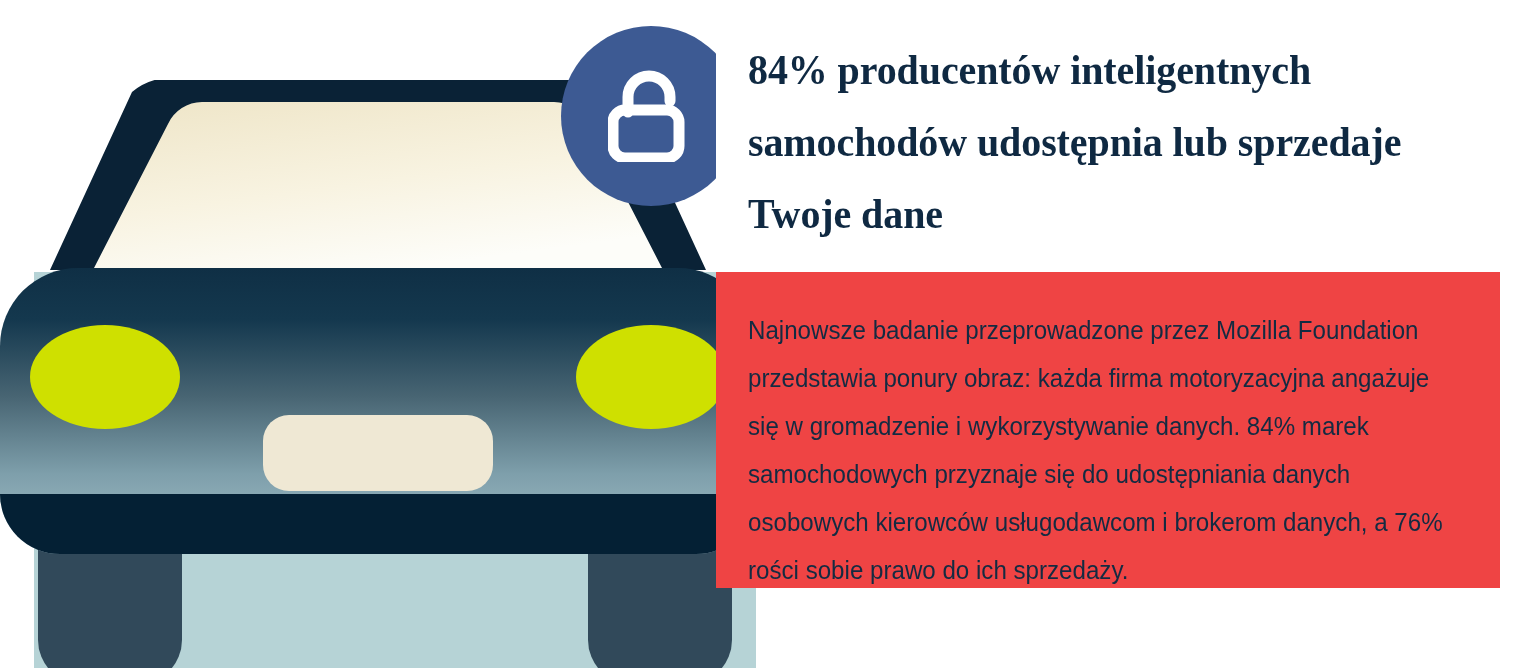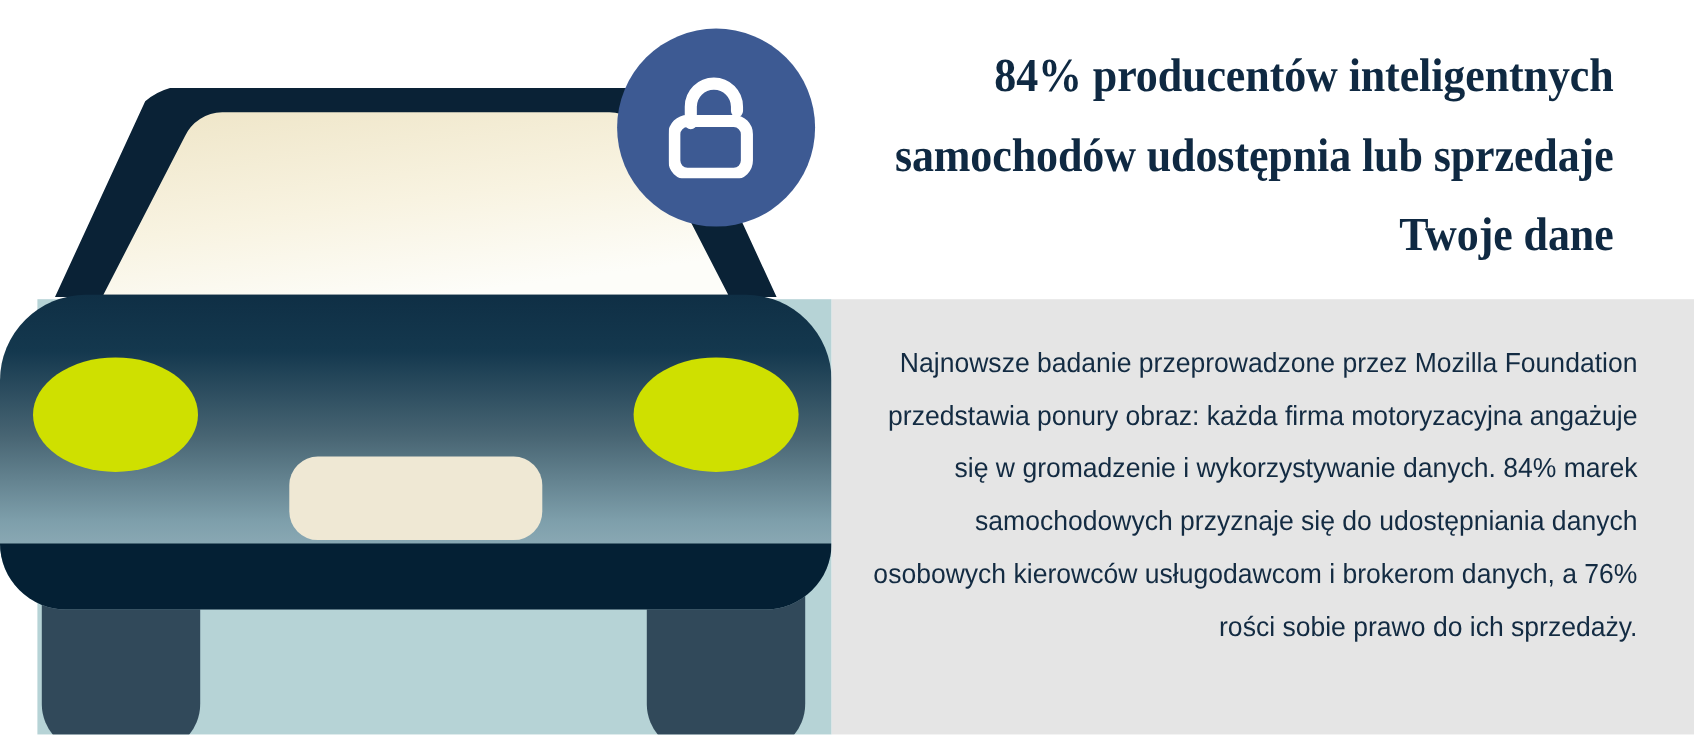--- a/index.html
+++ b/index.html
@@ -16,26 +16,25 @@
     position: relative;
     width: 1540px;
     height: 668px;
     overflow: hidden;
     background: #ffffff;
   }
 
   
   #right-col {
     position: absolute;
-    left: 756px;
+    left: 716px;
     top: 0;
     width: 784px;
     height: 668px;
     z-index: 6;
-    text-align: right;
   }
   #headline-band {
     position: absolute;
     left: 0; top: 0;
     width: 784px;
     height: 272px;
     background: #ffffff;
   }
   #headline {
     position: absolute;
@@ -49,22 +48,22 @@
     line-height: 72px;
     letter-spacing: -0.1px;
     color: #0F2942;
     transform: scaleX(0.93);
     transform-origin: left top;
   }
   #body-band {
     position: absolute;
     left: 0; top: 272px;
     width: 784px;
-    height: 396px;
-    background: #e5e5e5;
+    height: 316px;
+    background: #ef4444;
   }
   #body-text {
     position: absolute;
     left: 32px;
     top: 34px;
     width: 726px;
     margin: 0;
     font-family: "Liberation Sans", sans-serif;
     font-weight: normal;
     font-size: 25px;

